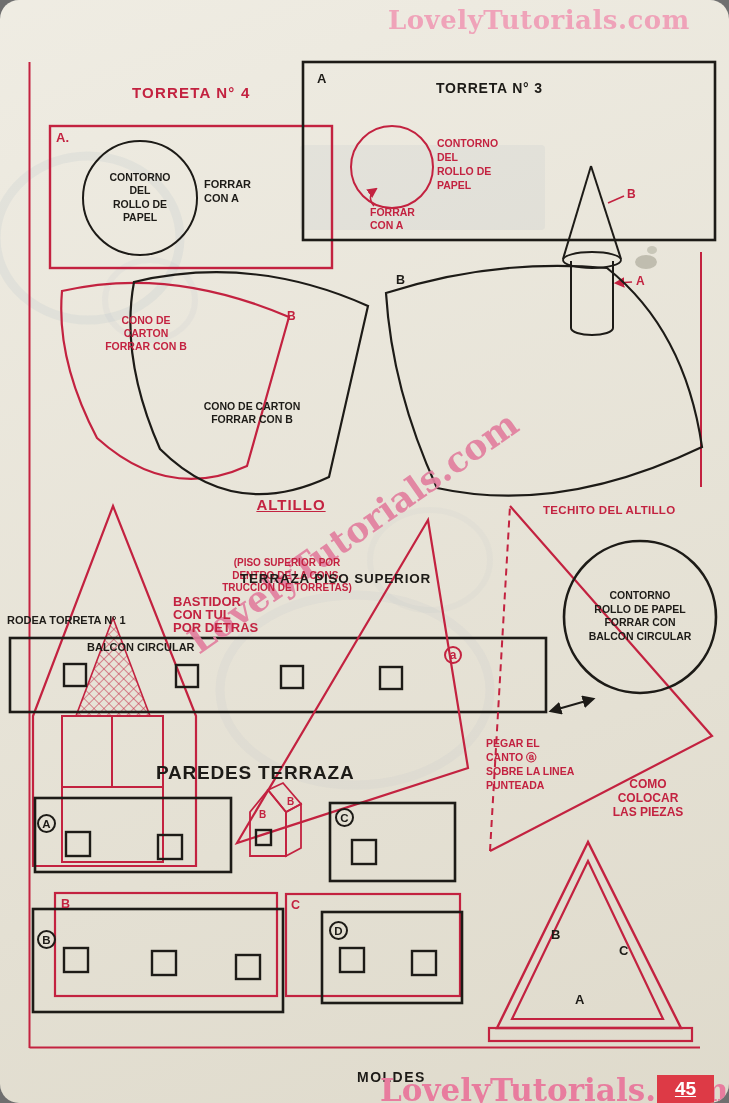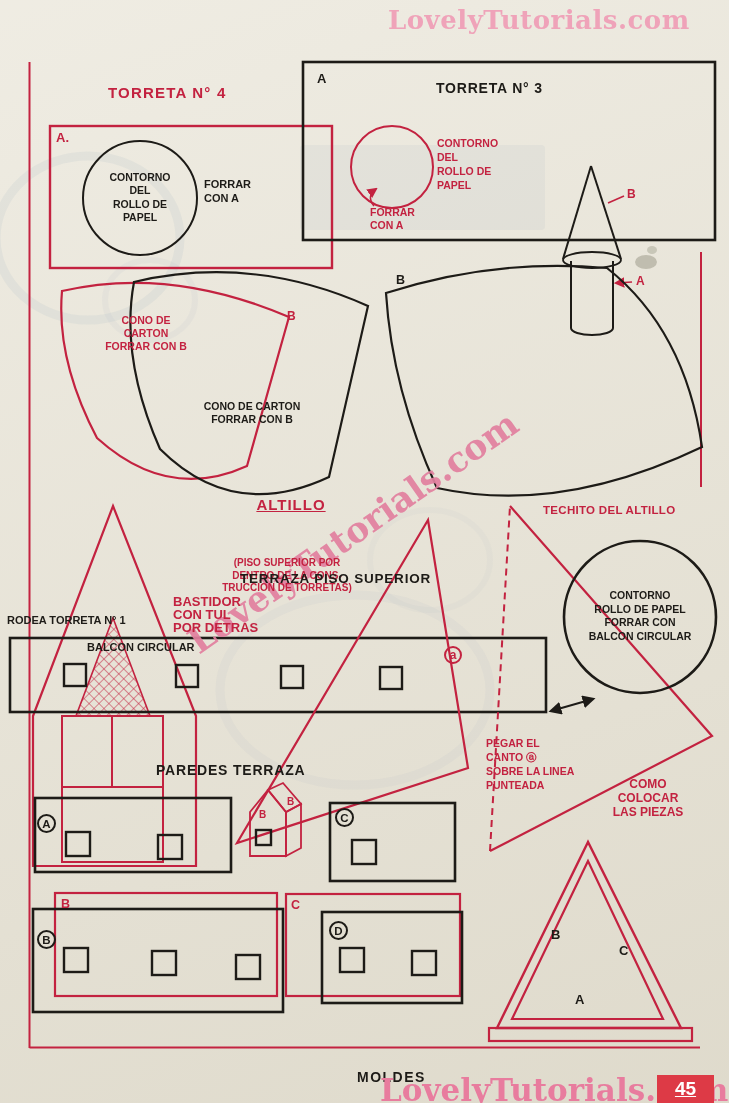--- a/index.html
+++ b/index.html
@@ -6,20 +6,21 @@
   :root{
     --paper:#e9e5d8; --red:#c32240; --black:#1d1b17;
     --pink-light:#efa3b9; --pink-mid:#e2809f; --pink-bottom:#e87c9e;
     --badge-bg:#dd3a46; --badge-text:#ffffff; --ghost-blue:#93aabf;
   }
   html,body{ background:#6f6f6f; }
   body{ font-family:"Liberation Sans","DejaVu Sans",sans-serif; }
   .page{
     position:relative; width:729px; height:1103px; overflow:hidden;
     background:linear-gradient(160deg, rgba(255,255,255,.28), rgba(120,110,80,.09)), var(--paper);
+    border-radius:19px;
   }
   .art{ position:absolute; left:0; top:0; width:729px; height:1103px; }
   svg .sr{ stroke:var(--red); fill:none; }
   svg .sb{ stroke:var(--black); fill:none; }
   .t{ position:absolute; font-weight:bold; color:var(--black); white-space:nowrap; }
   .t.red{ color:var(--red); }
   .ctr{ text-align:center; }
   .wm{ position:absolute; font-family:"DejaVu Serif","Liberation Serif",serif; font-weight:bold;
        color:var(--pink-light); white-space:nowrap; }
   .circ{ position:absolute; display:flex; align-items:center; justify-content:center;
@@ -146,21 +147,21 @@
       <polygon points="588,861 512,1019 663,1019" class="sr" stroke-width="2.2"></polygon>
       <rect x="489" y="1028" width="203" height="13" class="sr" stroke-width="2.2"></rect>
     </g>
   </svg>
 
   <div class="wm" style="left:388px; top:5px; font-size:26px; letter-spacing:0.5px;">LovelyTutorials.com</div>
 
   <div class="wm" style="left:180px; top:628px; font-size:35px; color:var(--pink-mid); opacity:0.92;
               transform:rotate(-35deg); transform-origin:0 0;">LovelyTutorials.com</div>
 
-  <div class="t red" style="left:108px; top:84px; font-size:15px; letter-spacing:1.2px;">TORRETA N° 4</div>
+  <div class="t red" style="left:132px; top:84px; font-size:15px; letter-spacing:1.2px;">TORRETA N° 4</div>
   <div class="t red" style="left:56px; top:130px; font-size:13px;">A.</div>
   <div class="t ctr" style="left:83px; top:171px; width:114px; font-size:10.5px; line-height:13.4px;">
       <div>CONTORNO</div>
       <div>DEL</div>
       <div>ROLLO DE</div>
       <div>PAPEL</div>
     </div>
   <div class="t" style="left:204px; top:178px; font-size:11px; line-height:13.5px;">
       <div>FORRAR</div>
       <div>CON A</div>
@@ -215,21 +216,21 @@
       <div>FORRAR CON</div>
       <div>BALCON CIRCULAR</div>
     </div>
   <div class="t red" style="left:486px; top:736px; font-size:10.5px; line-height:14px;">
       <div>PEGAR EL</div>
       <div>CANTO ⓐ</div>
       <div>SOBRE LA LINEA</div>
       <div>PUNTEADA</div>
     </div>
 
-  <div class="t" style="left:156px; top:762px; font-size:14px; letter-spacing:0.8px;text-align:right;">PAREDES TERRAZA</div>
+  <div class="t" style="left:156px; top:762px; font-size:19px; letter-spacing:0.8px;text-align:right;">PAREDES TERRAZA</div>
   <div class="t red" style="left:259px; top:809px; font-size:10px;">B</div>
   <div class="t red" style="left:287px; top:796px; font-size:10px;">B</div>
   <div class="circ" style="left:37px; top:814px; width:19px; height:19px; font-size:11.5px;">A</div>
   <div class="circ" style="left:335px; top:808px; width:19px; height:19px; font-size:11.5px;">C</div>
   <div class="t red" style="left:61px; top:897px; font-size:12.5px;">B</div>
   <div class="circ" style="left:37px; top:930px; width:19px; height:19px; font-size:11.5px;">B</div>
   <div class="t red" style="left:291px; top:898px; font-size:12.5px;">C</div>
   <div class="circ" style="left:329px; top:921px; width:19px; height:19px; font-size:11.5px;">D</div>
 
   <div class="t red ctr" style="left:601px; top:778px; width:94px; font-size:12px; line-height:13.8px;">

